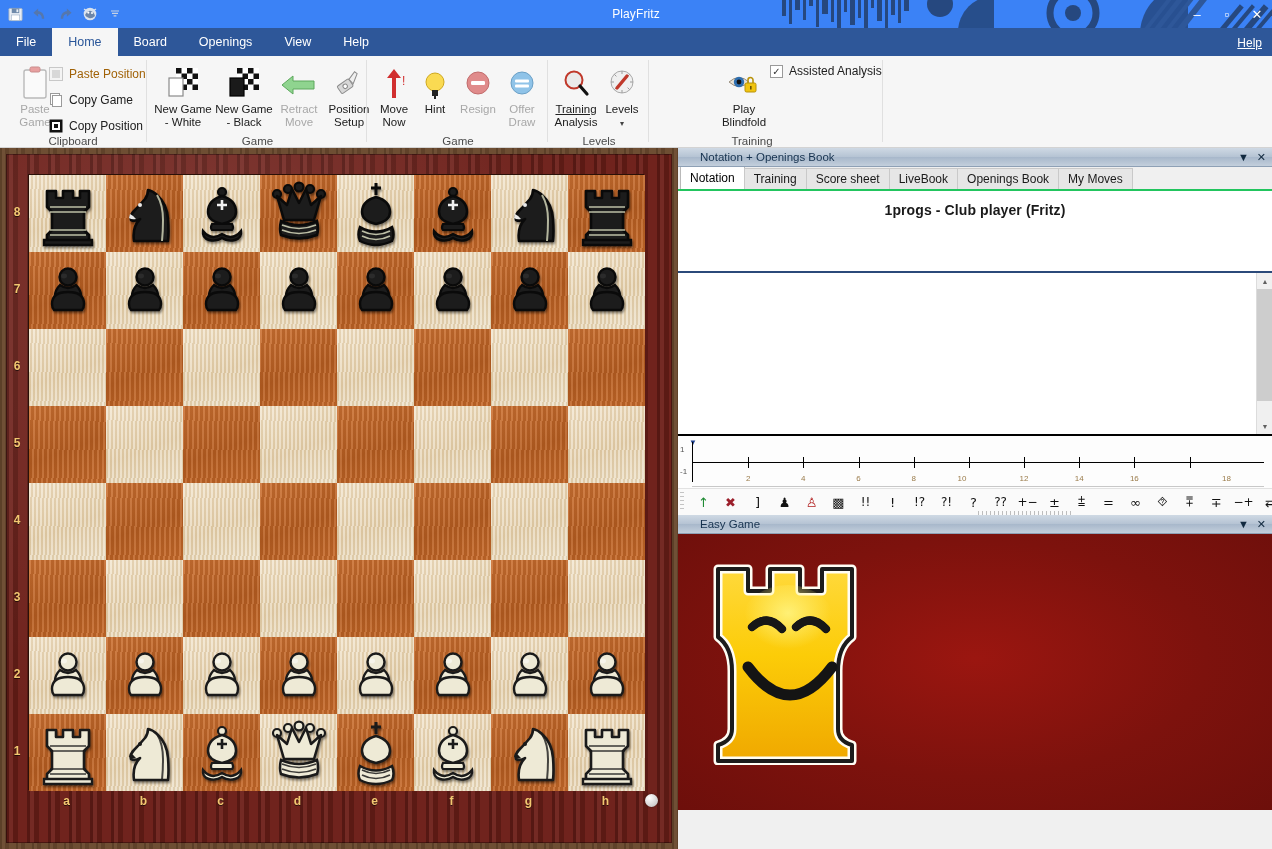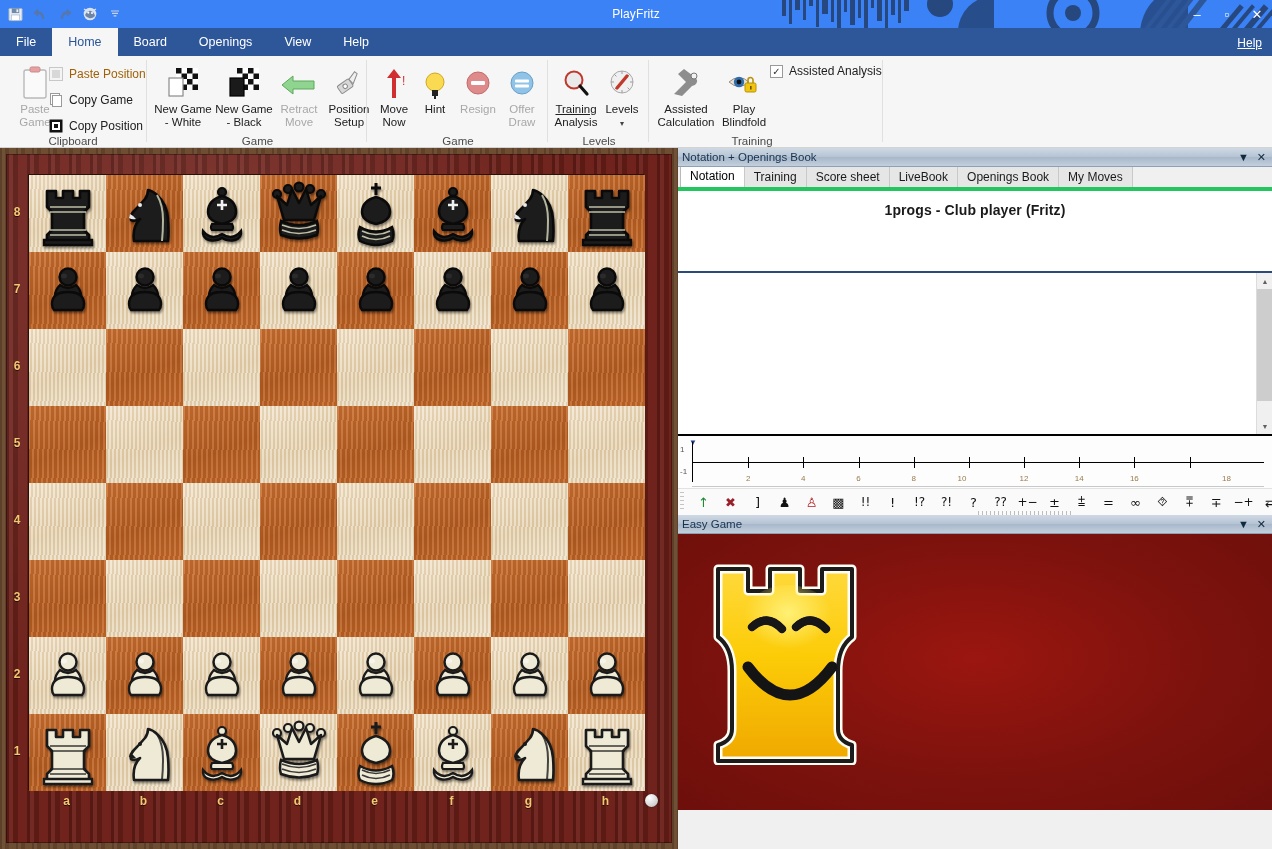--- a/index.html
+++ b/index.html
@@ -128,27 +128,27 @@
 
   
   .rightcol { position: absolute; left: 678px; top: 148px; width: 594px; height: 701px; background: #f0f0f0; }
 
   .paneltitle {
     position: relative; height: 19px; width: 100%;
     background: linear-gradient(180deg, #cfd9e4 0%, #b6c4d4 48%, #a8b8cb 52%, #c3cfdc 100%);
     border-bottom: 1px solid #8ea0b5;
     display: flex; align-items: center;
   }
-  .paneltitle .pt-text { font-size: 11.5px; color: #16324f; padding-left: 4px; }
+  .paneltitle .pt-text { font-size: 11.5px; color: #16324f; padding-left: 22px; }
   .paneltitle .pt-btns { margin-left: auto; display: flex; align-items: center; gap: 8px; padding-right: 6px; }
   .pt-btn { font-size: 11px; color: #11293f; line-height: 11px; }
 
   .tabstrip {
     height: 24px; background: #f0f0f0; display: flex; align-items: flex-end;
-    border-bottom: 4px solid #22c55e; padding-left: 2px;
+    border-bottom: 2px solid #22c55e; padding-left: 2px;
   }
   .ntab {
     height: 21px; line-height: 21px; padding: 0 9px; font-size: 12px; color: #1a1a1a;
     border: 1px solid #c9c9c9; border-bottom: none; background: #e6e6e6; margin-right: -1px;
   }
   .ntab.active { background: #ffffff; height: 23px; line-height: 23px; border-color: #b9b9b9; color: #000; }
 
   .notationwrap { position: relative; background: #ffffff; height: 243px; }
   .game-header {
     text-align: center; font-size: 14px; font-weight: bold; color: #1a1a1a;
@@ -477,29 +477,20 @@
               <path d="M10 22 L20 10" stroke="#c0392b" stroke-width="3.4" stroke-linecap="round"></path>
             </svg>
         </div>
         <div class="lbl"><span>Levels</span><br><span class="dropcaret">▾</span></div>
       </div>
       <div class="glabel">Levels</div>
     </div>
     <div class="rsep" style="left:648px;"></div>
 
     <div class="rgroup" style="left:652px; width:230px;">
-      <div class="bigbtn" style="left:0px; width:68px;">
-        <div class="ico">
-          <svg width="36" height="34" viewBox="0 0 36 34">
-              <path d="M6 28 L18 16 L10 8 L16 3 L28 12 A5 5 0 0 1 24 20 L14 30 Z" fill="#8d8d8d"></path>
-              <circle cx="26" cy="10" r="3" fill="#f2f2f2" stroke="#777"></circle>
-            </svg>
-        </div>
-        <div class="lbl"><span>Assisted</span><br><span>Calculation</span></div>
-      </div>
       <div class="bigbtn" style="left:66px; width:52px;">
         <div class="ico">
           <svg width="34" height="34" viewBox="0 0 34 34">
               <path d="M2 16 q10-9 20 0 q-10 9-20 0Z" fill="#e8e2d6" stroke="#9a8f7e"></path>
               <circle cx="12" cy="16" r="5.2" fill="#2f6fb0"></circle>
               <circle cx="12" cy="16" r="2.4" fill="#111"></circle>
               <rect x="18" y="17" width="11" height="9" rx="1.5" fill="#f1c40f" stroke="#b8920a"></rect>
               <path d="M21 17 v-3 a2.5 2.5 0 0 1 5 0 v3" fill="none" stroke="#b8920a" stroke-width="1.6"></path>
               <rect x="23" y="20" width="1.6" height="3.5" fill="#6b5304"></rect>
             </svg>

